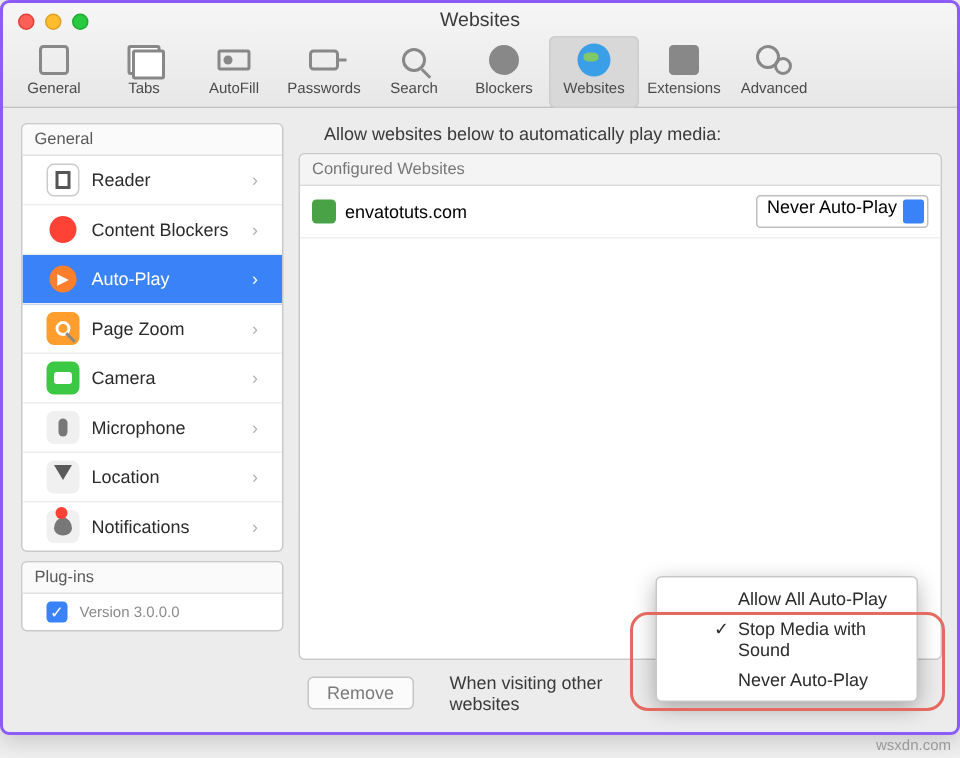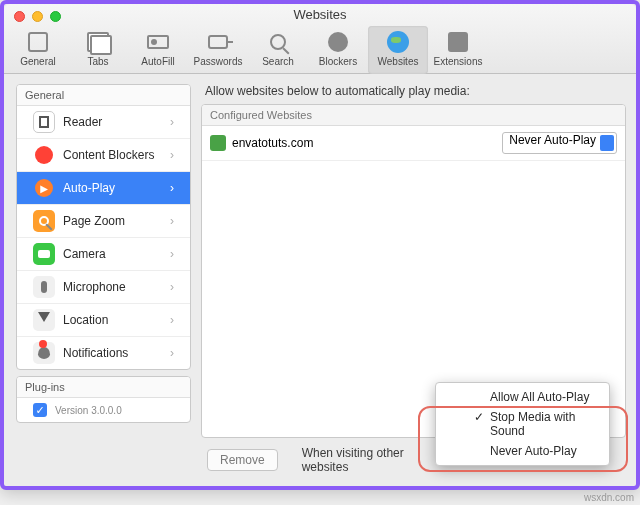--- a/index.html
+++ b/index.html
@@ -1,17 +1,17 @@
 <!DOCTYPE html>
 <html><head>
 <meta charset="utf-8">
 <style>
 * { box-sizing: border-box; margin: 0; padding: 0; font-family: -apple-system, "Helvetica Neue", Arial, sans-serif; }
 body { background: #f0f0f0; width: 640px; height: 505px; overflow: hidden; }
-.window { width: 640px; height: 490px; background: #ececec; border: 4px solid #8b5cf6; border-radius: 6px; box-shadow: 0 4px 16px rgba(0,0,0,.18); position: relative; }
+.window { width: 640px; height: 490px; background: #ececec; border: 2px solid #8b5cf6; border-radius: 6px; box-shadow: 0 4px 16px rgba(0,0,0,.18); position: relative; }
 
 
 .titlebar { height: 70px; background: linear-gradient(#f6f6f6,#e7e7e7); border-bottom: 1px solid #c0c0c0; border-radius: 6px 6px 0 0; }
 .traffic { position: absolute; top: 7px; left: 10px; display: flex; gap: 7px; }
 .traffic span { width: 11px; height: 11px; border-radius: 50%; display: block; }
 .tl-close { background: #ff5f57; border:1px solid #e24238; }
 .tl-min { background: #ffbd2e; border:1px solid #dfa023; }
 .tl-max { background: #28c940; border:1px solid #1dad2e; }
 .title { text-align: center; font-size: 13px; line-height: 22px; color: #3a3a3a; }
 .toolbar { display: flex; gap: 0; padding: 0 4px; height: 48px; }
@@ -48,21 +48,21 @@
 .sbitem.active { background:#3a82f7; color:#fff; }
 .sb-ic { width:22px; height:22px; border-radius:5px; display:flex;align-items:center;justify-content:center; flex:0 0 22px;}
 .chev{margin-left:auto;color:#b0b0b0;font-size:12px;}
 .sbitem.active .chev{color:#fff;}
 .pcaption{font-size:10px;color:#8a8a8a;display:block;}
 .chk{width:14px;height:14px;background:#3a82f7;border-radius:3px;display:flex;align-items:center;justify-content:center;color:#fff;font-size:11px;}
 .badge{position:absolute;width:8px;height:8px;background:#ff4136;border-radius:50%;top:3px;left:22px;}
 
 
 .main { flex:1; display:flex; flex-direction:column; }
-.instr { font-size: 12px; color:#3a3a3a; padding: 0 0 6px 4px; }
+.instr { font-size: 12px; color:#3a3a3a; padding: 0 0 6px 4px; margin-left: 13px; }
 .panel { flex:1; border:1px solid #c9c9c9; border-radius:4px; background:#fff; overflow:hidden; display:flex; flex-direction:column; }
 .phead { font-size:11px; color:#777; background:#f4f4f4; border-bottom:1px solid #dcdcdc; padding:4px 8px;}
 .prow { display:flex; align-items:center; padding:6px 8px; font-size:12px; border-bottom:1px solid #eee;}
 .favicon{width:16px;height:16px;background:#49a246;border-radius:3px;margin-right:6px;}
 .select{margin-left:auto; height:22px; font-size:12px; border:1px solid #bfbfbf; border-radius:3px; background:#fff; padding:0 20px 0 6px; position:relative;}
 .select::after{content:"";position:absolute;right:2px;top:2px;width:14px;height:16px;background:#3a82f7;border-radius:2px;}
 .fill{flex:1;}
 .footer{display:flex;align-items:center;gap:12px;padding:8px 6px 0;}
 .btn{font-size:12px;background:#fbfbfb;border:1px solid #c5c5c5;border-radius:4px;padding:3px 12px;color:#7a7a7a;}
 .label{font-size:12px;color:#3a3a3a;}
@@ -103,20 +103,23 @@
           </div><span>Search</span></div>
       <div class="tbitem"><div class="tb-icon">
             <div class="hand"></div>
           </div><span>Blockers</span></div>
       <div class="tbitem selected"><div class="tb-icon">
             <div class="globe"></div>
           </div><span>Websites</span></div>
       <div class="tbitem"><div class="tb-icon">
             <div class="puzzle"></div>
           </div><span>Extensions</span></div>
+      <div class="tbitem"><div class="tb-icon">
+            <div class="gears"></div>
+          </div><span>Advanced</span></div>
     </div>
   </div>
 
   <div class="body">
     <div class="sidebar">
       <div class="sbgroup">
         <div class="sbhead">General</div>
         <div class="sbitem">
             <div class="sb-ic" style="background:#fff;border:1px solid #ccc">
               <div style="width:10px;height:12px;border:2px solid #555"></div>

